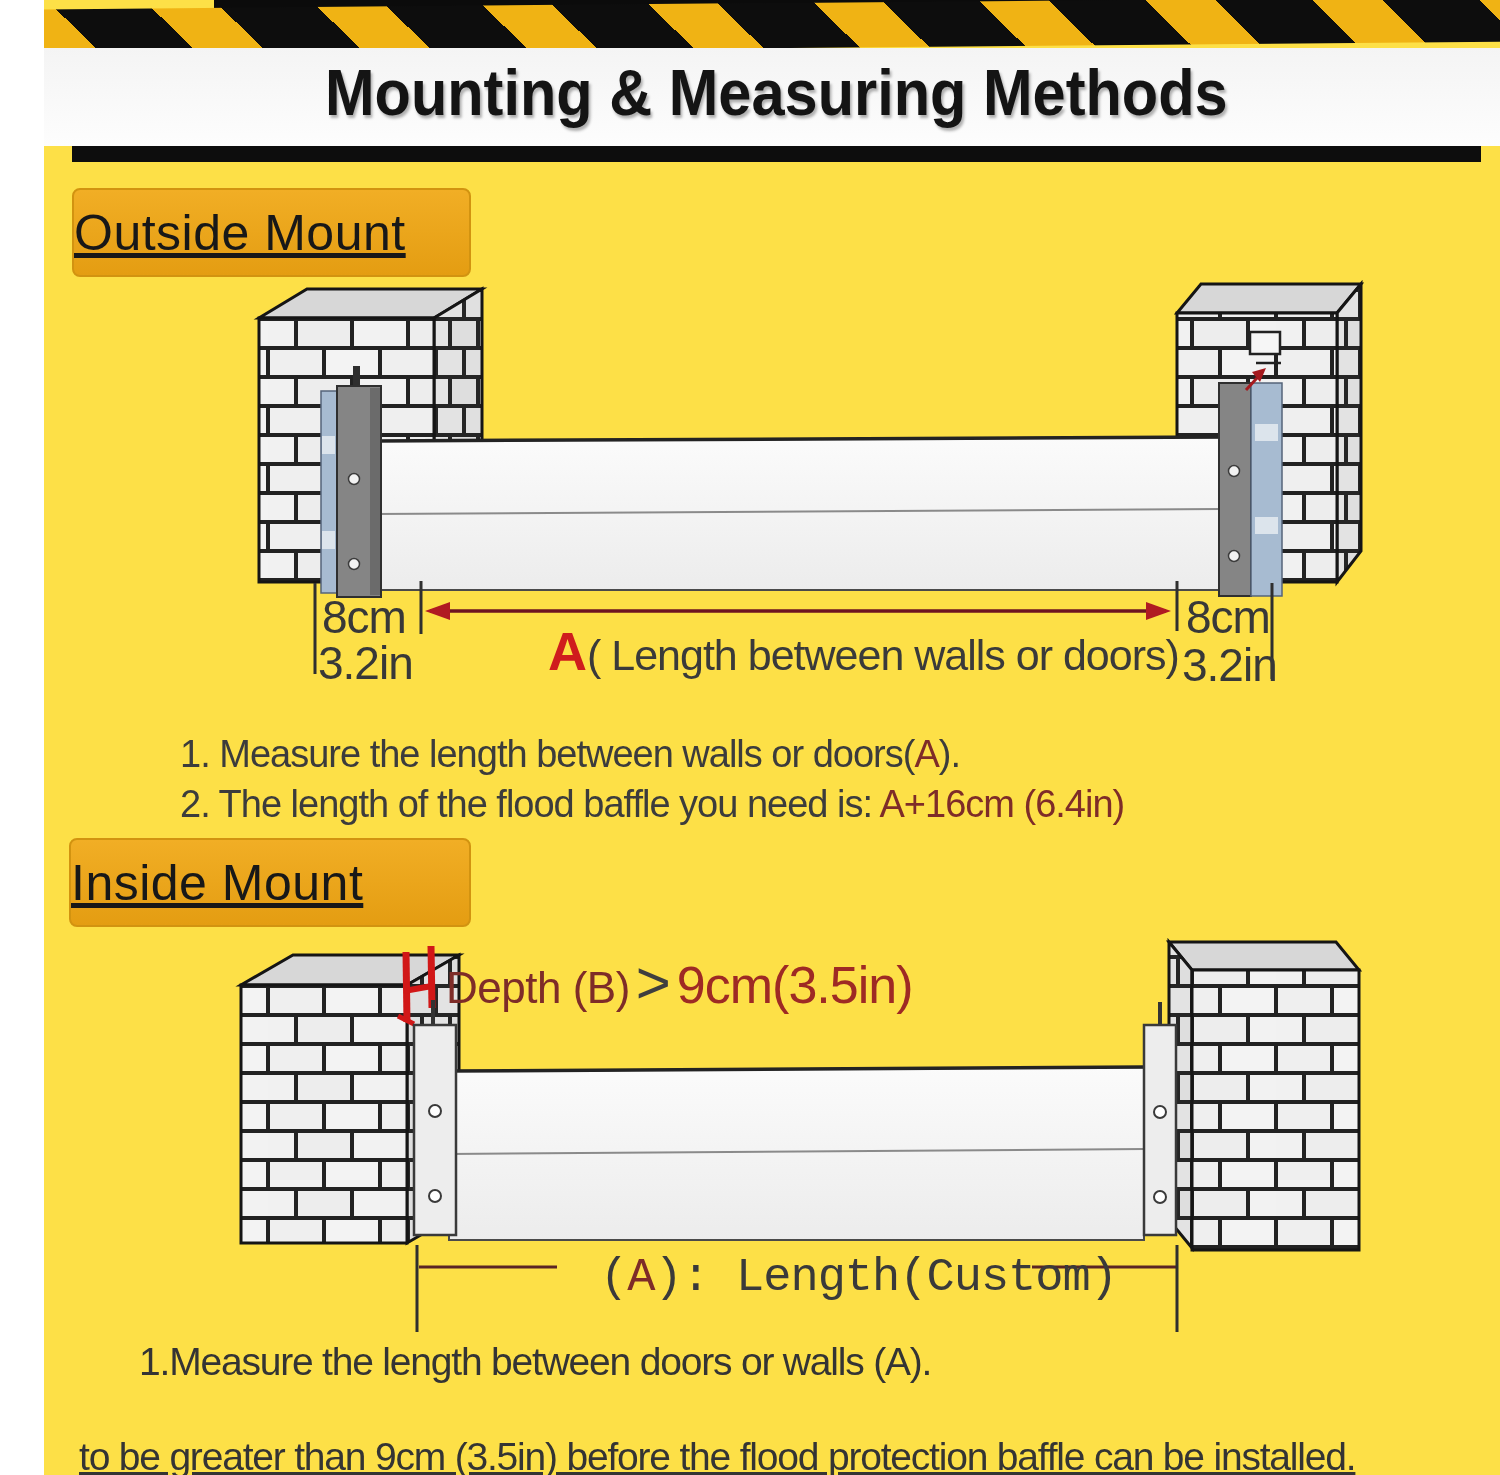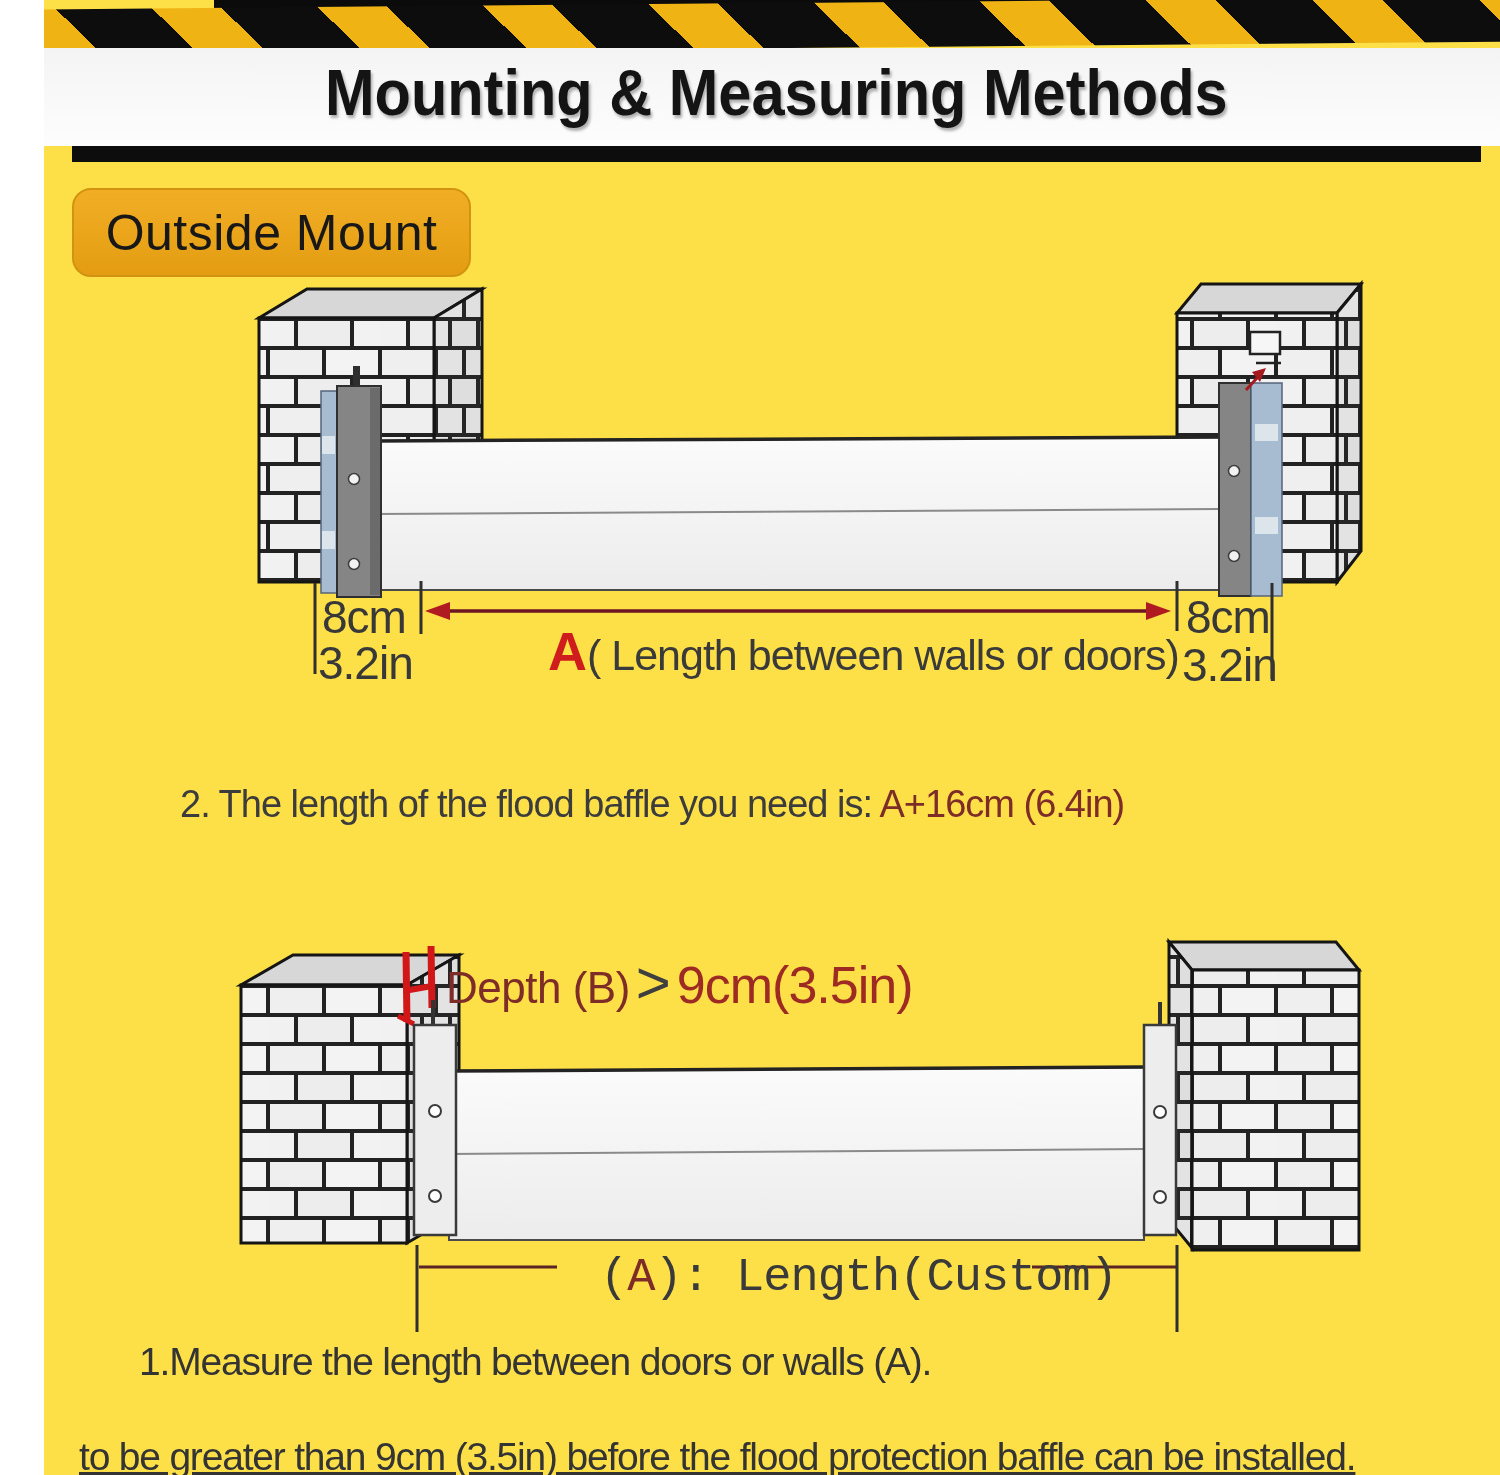--- a/index.html
+++ b/index.html
@@ -10,23 +10,23 @@
   .top-strip{left:170px;right:0;top:0;height:9px;background:#0b0b0b;}
   .tape{left:-12px;right:-12px;top:3px;height:45px;
         background:repeating-linear-gradient(45deg,#f0b314 0 49px,#0d0d0d 49px 117px);
         transform:rotate(-0.5deg);}
   .title-band{left:0;right:0;top:48px;height:98px;background:linear-gradient(#f4f4f4,#fdfdfd);}
   .page-title{left:0;right:0;top:56px;text-align:center;font-size:64px;font-weight:700;color:#141414;
               text-shadow:2px 3px 3px rgba(0,0,0,0.30);white-space:nowrap;}
   .page-title span{display:inline-block;transform:scaleX(0.93);}
   .header-bar{left:28px;right:28px;top:146px;height:16px;background:#0d0d0d;}
   
-  .badge{display:flex;align-items:center;justify-content:center;
-         background:linear-gradient(#f1ae25,#e49d12);border:2px solid #d29310;border-radius:19px;
-         font-size:50px;color:#181818;letter-spacing:0.5px;}
+  .badge{display:flex;align-items:center;
+         background:linear-gradient(#f1ae25,#e49d12);border:2px solid #d29310;border-radius:8px;
+         font-size:50px;color:#181818;letter-spacing:0.5px;text-decoration:underline;}
   .badge-outside{left:28px;top:188px;width:395px;height:85px;}
   .badge-inside{left:25px;top:838px;width:398px;height:85px;}
   
   .draw{left:0;top:0;width:1500px;height:1475px;pointer-events:none;}
   
   .t{color:#383838;white-space:nowrap;line-height:1;}
   .dim{font-size:46px;letter-spacing:-1px;}
   .alabel{display:flex;align-items:baseline;}
   .alabel .bigA{font-size:54px;font-weight:700;color:#cf1d1d;}
   .alabel .rest{font-size:43px;color:#3a3a3a;letter-spacing:-1px;text-align:center;}
@@ -45,20 +45,23 @@
 <div class="page">
 
   <div class="abs top-strip"></div>
   <div class="abs tape"></div>
   <div class="abs title-band"></div>
   <div class="abs page-title"><span>Mounting &amp; Measuring Methods</span></div>
   <div class="abs header-bar"></div>
 
   <div class="abs badge badge-outside">
     <span>Outside Mount</span>
+  </div>
+  <div class="abs badge badge-inside">
+    <span>Inside Mount</span>
   </div>
 
   <svg class="abs draw" viewBox="0 0 1500 1475">
     <defs>
       <pattern id="brickF" width="112" height="58" patternUnits="userSpaceOnUse">
         <rect width="112" height="58" fill="#222222"></rect>
         <rect x="2" y="2" width="52" height="25" fill="#efefef"></rect>
         <rect x="58" y="2" width="52" height="25" fill="#f3f3f3"></rect>
         <rect x="-26" y="31" width="52" height="25" fill="#f1f1f1"></rect>
         <rect x="30" y="31" width="52" height="25" fill="#ededed"></rect>
@@ -185,20 +188,23 @@
   <div class="abs t dim" style="left:278px;top:594px;">8cm</div>
   <div class="abs t dim" style="left:274px;top:640px;">3.2in</div>
   <div class="abs t dim" style="left:1142px;top:594px;">8cm</div>
   <div class="abs t dim" style="left:1138px;top:642px;">3.2in</div>
 
   <div class="abs alabel" style="left:504px;top:620px;">
     <span class="bigA">A</span>
       <span class="rest">( Length between walls or doors)</span>
   </div>
 
+  <div class="abs t step" style="left:136px;top:735px;">
+    <span>1. Measure the length between walls or doors(</span><span class="maroon">A</span><span>).</span>
+  </div>
   <div class="abs t step" style="left:136px;top:785px;">
     <span>2. The length of the flood baffle you need is: </span><span class="maroon">A+16cm (6.4in)</span>
   </div>
 
   <div class="abs depth" style="left:402px;top:948px;">
     <span class="d1">Depth (B) </span>
     <span class="gt">&gt;</span>
     <span class="d2">9cm(3.5in)</span>
   </div>
 

